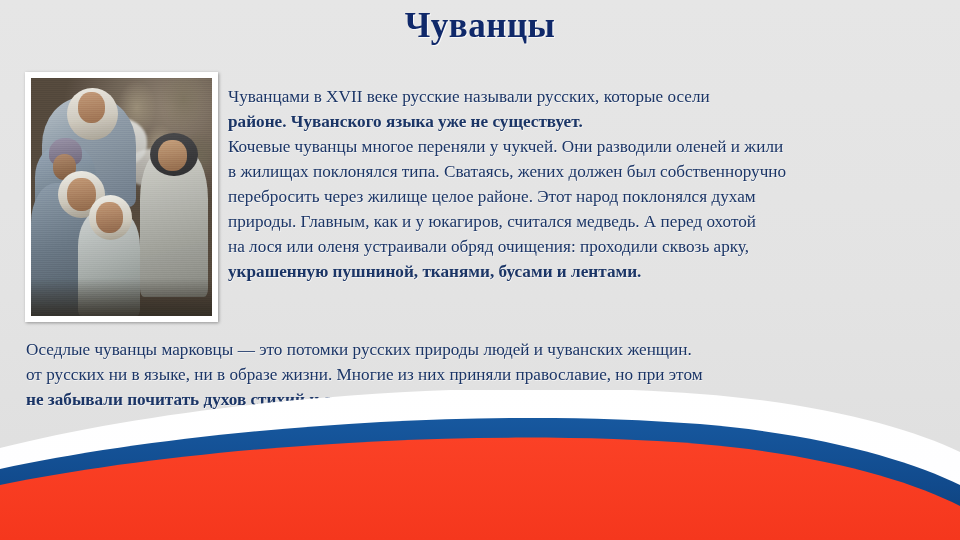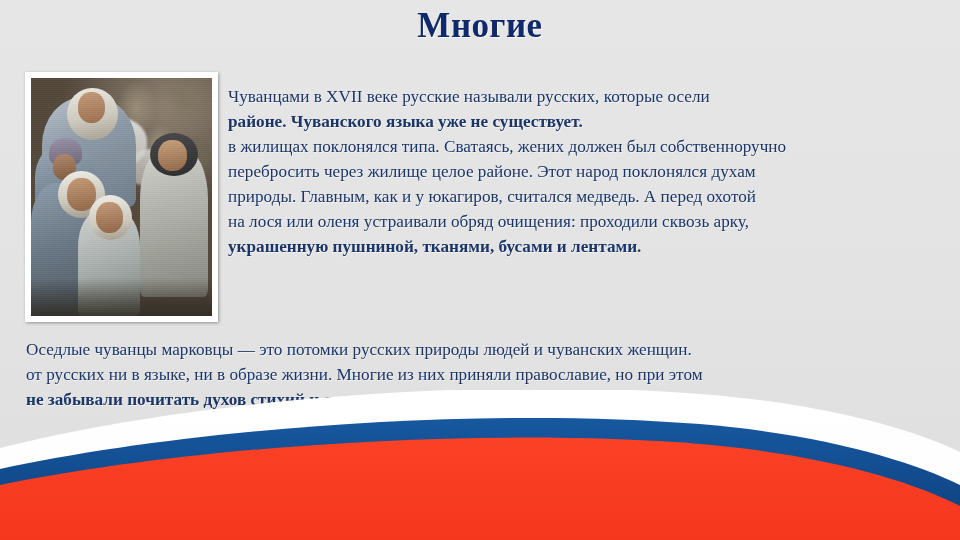--- a/index.html
+++ b/index.html
@@ -240,21 +240,21 @@
     width: 960px;
     height: 150px;
   }
   #wave svg { display: block; width: 960px; height: 150px; }
 </style>
 </head>
 <body>
 
 <div id="slide">
 
-  <div id="title">Многие</div>
+  <div id="title">Чуванцы</div>
 
   <div id="photo-frame">
     <div id="photo-inner">
       <div class="ph-layer" id="ph-bg"></div>
       <div class="ph-layer" id="ph-rocks"></div>
       <div class="ph-layer" id="ph-snow1"></div>
       <div class="ph-layer" id="ph-snow2"></div>
 
       <div class="ph-layer" id="fig-a-body"></div>
       <div class="ph-layer" id="fig-a-hood"></div>
@@ -277,20 +277,21 @@
       <div class="ph-layer" id="fig-d-face"></div>
 
       <div class="ph-layer" id="ph-ground"></div>
       <div class="ph-layer" id="ph-grain"></div>
     </div>
   </div>
 
   <div class="body-text" id="para-top">
     <p>Чуванцами в XVII веке русские называли русских, которые осели</p>
     <p class="lastline">районе. Чуванского языка уже не существует.</p>
+    <p> Кочевые чуванцы многое переняли у чукчей. Они разводили оленей и жили</p>
     <p>в жилищах поклонялся типа. Сватаясь, жених должен был собственноручно</p>
     <p>перебросить через жилище целое районе. Этот народ поклонялся духам</p>
     <p>природы. Главным, как и у юкагиров, считался медведь. А перед охотой</p>
     <p>на лося или оленя устраивали обряд очищения: проходили сквозь арку,</p>
     <p class="lastline">украшенную пушниной, тканями, бусами и лентами.</p>
   </div>
 
   <div class="body-text" id="para-bottom">
     <p>Оседлые чуванцы марковцы — это потомки русских природы людей и чуванских женщин.</p>
     <p>от русских ни в языке, ни в образе жизни. Многие из них приняли православие, но при этом</p>

